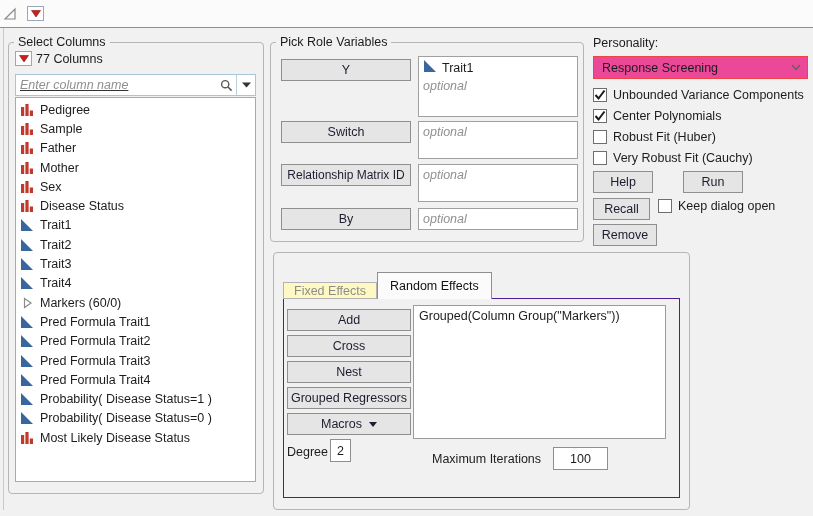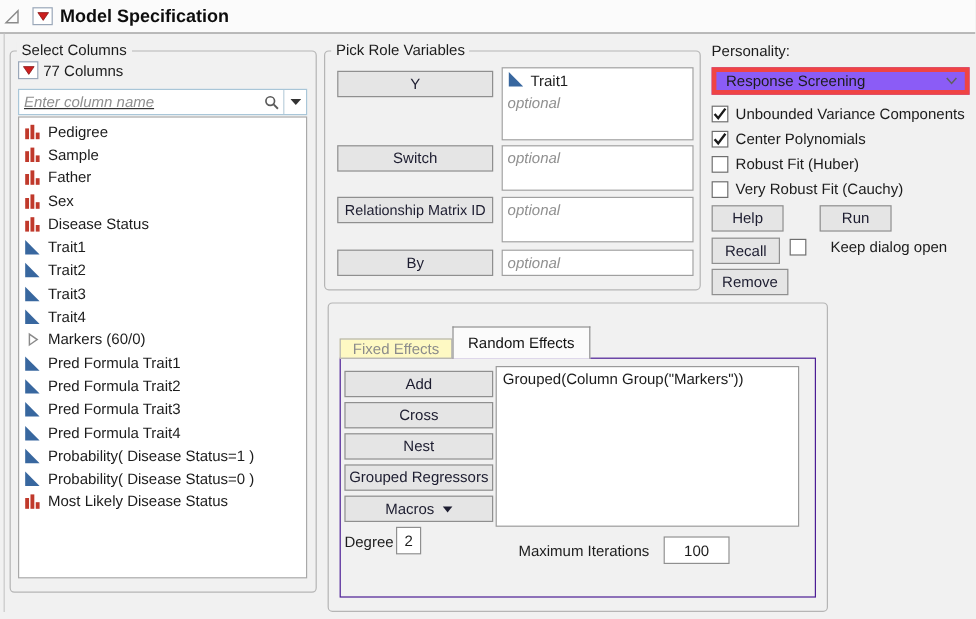--- a/index.html
+++ b/index.html
@@ -37,28 +37,28 @@
   .pr{left:270px;top:42px;width:312px;height:198px;}
   .btn{background:#e5e5e5;border:1px solid #8f8f8f;color:#1d1d30;display:flex;align-items:center;justify-content:center;box-sizing:border-box;cursor:pointer;white-space:nowrap;}
   .rolebtn{position:absolute;left:10px;width:130px;height:22px;}
   .rolebox{position:absolute;left:147px;width:160px;background:#fff;border:1px solid #a0a0a0;box-sizing:border-box;padding:1px 4px;overflow:hidden;}
   .roleval{display:flex;align-items:center;gap:5px;height:19px;}
   .optional{font-style:italic;color:#909090;height:18px;display:flex;align-items:center;}
 
   
   .personality{position:absolute;left:592px;top:30px;width:221px;height:222px;}
   .plabel{position:absolute;left:1px;top:6px;}
-  .dropdown{position:absolute;left:1px;top:26px;width:215px;height:23px;background:#8b5cf6;border:4px solid #ef4444;box-sizing:border-box;display:flex;align-items:center;cursor:pointer;}
+  .dropdown{position:absolute;left:1px;top:26px;width:215px;height:23px;background:#ec4899;border:1px solid #ef4444;box-sizing:border-box;display:flex;align-items:center;cursor:pointer;}
   .dropdown span{padding-left:8px;flex:1;}
   .dropdown svg{margin-right:6px;}
   .checks{position:absolute;left:1px;top:54px;}
   .cbrow{display:flex;align-items:center;gap:6px;height:21px;cursor:default;white-space:nowrap;}
   .cbbox{width:14px;height:14px;background:#fff;border:1px solid #6e6e6e;box-sizing:border-box;display:flex;align-items:center;justify-content:center;flex:0 0 auto;}
   .pbtn{position:absolute;height:22px;}
-  .kdo{position:absolute;left:66px;top:169px;display:flex;align-items:center;gap:20px;white-space:nowrap;}
+  .kdo{position:absolute;left:66px;top:169px;display:flex;align-items:center;gap:6px;white-space:nowrap;}
 
   
   .cme{left:273px;top:252px;width:415px;height:256px;}
   .tabs{position:absolute;left:9px;top:19px;height:27px;display:flex;align-items:flex-end;z-index:2;}
   .tab{height:17px;display:flex;align-items:center;padding:6px 10px;background:#fef9c3;border:1px solid #b2b2b2;color:#8c8c8c;box-sizing:border-box;cursor:pointer;}
   .tab.active{height:27px;background:#fbfbfb;color:#111;border:1px solid #8f8f8f;border-bottom:none;padding:0 12px;z-index:3;}
   .tabpanel{position:absolute;left:9px;top:45px;width:397px;height:200px;border:1px solid #4c1d95;box-sizing:border-box;}
   .effbtn{position:absolute;left:3px;width:124px;height:22px;}
   .caret{width:0;height:0;border-left:4px solid transparent;border-right:4px solid transparent;border-top:5px solid #1d1d30;margin-left:7px;}
   .effectslist{position:absolute;left:129px;top:6px;width:253px;height:134px;background:#fff;border:1px solid #9a9a9a;box-sizing:border-box;padding:3px 5px;overflow:hidden;}
@@ -73,21 +73,20 @@
 
   <div class="titlebar">
     <svg class="disc" width="14" height="14" viewBox="0 0 14 14">
         <polygon points="2,12 12,12 12,2" fill="none" stroke="#8a8a8a" stroke-width="1.2"></polygon>
       </svg>
     <span class="redbox">
         <svg width="10" height="9" viewBox="0 0 10 9">
           <polygon points="0.5,1.5 9.5,1.5 5,8" fill="#cc1f1f" stroke="#801212" stroke-width="0.6"></polygon>
         </svg>
       </span>
-    <span class="title">Model Specification</span>
   </div>
   <div class="vline"></div>
 
   <div class="groupbox sc">
     <span class="gb-label">Select Columns</span>
     <div class="cols-menu">
       <span class="redbox">
           <svg width="10" height="9" viewBox="0 0 10 9">
             <polygon points="0.5,1.5 9.5,1.5 5,8" fill="#cc1f1f" stroke="#801212" stroke-width="0.6"></polygon>
           </svg>
@@ -131,20 +130,28 @@
             <rect x="9.8" y="7.5" width="3.2" height="5.5" fill="#c0392b"></rect>
           </svg>
           <span>Father</span>
         </div>
         <div class="colrow">
           <svg width="14" height="14" viewBox="0 0 14 14">
             <rect x="1" y="4" width="3.2" height="9" fill="#c0392b"></rect>
             <rect x="5.4" y="1" width="3.2" height="12" fill="#c0392b"></rect>
             <rect x="9.8" y="7.5" width="3.2" height="5.5" fill="#c0392b"></rect>
           </svg>
+          <span>Mother</span>
+        </div>
+        <div class="colrow">
+          <svg width="14" height="14" viewBox="0 0 14 14">
+            <rect x="1" y="4" width="3.2" height="9" fill="#c0392b"></rect>
+            <rect x="5.4" y="1" width="3.2" height="12" fill="#c0392b"></rect>
+            <rect x="9.8" y="7.5" width="3.2" height="5.5" fill="#c0392b"></rect>
+          </svg>
           <span>Sex</span>
         </div>
         <div class="colrow">
           <svg width="14" height="14" viewBox="0 0 14 14">
             <rect x="1" y="4" width="3.2" height="9" fill="#c0392b"></rect>
             <rect x="5.4" y="1" width="3.2" height="12" fill="#c0392b"></rect>
             <rect x="9.8" y="7.5" width="3.2" height="5.5" fill="#c0392b"></rect>
           </svg>
           <span>Disease Status</span>
         </div>

